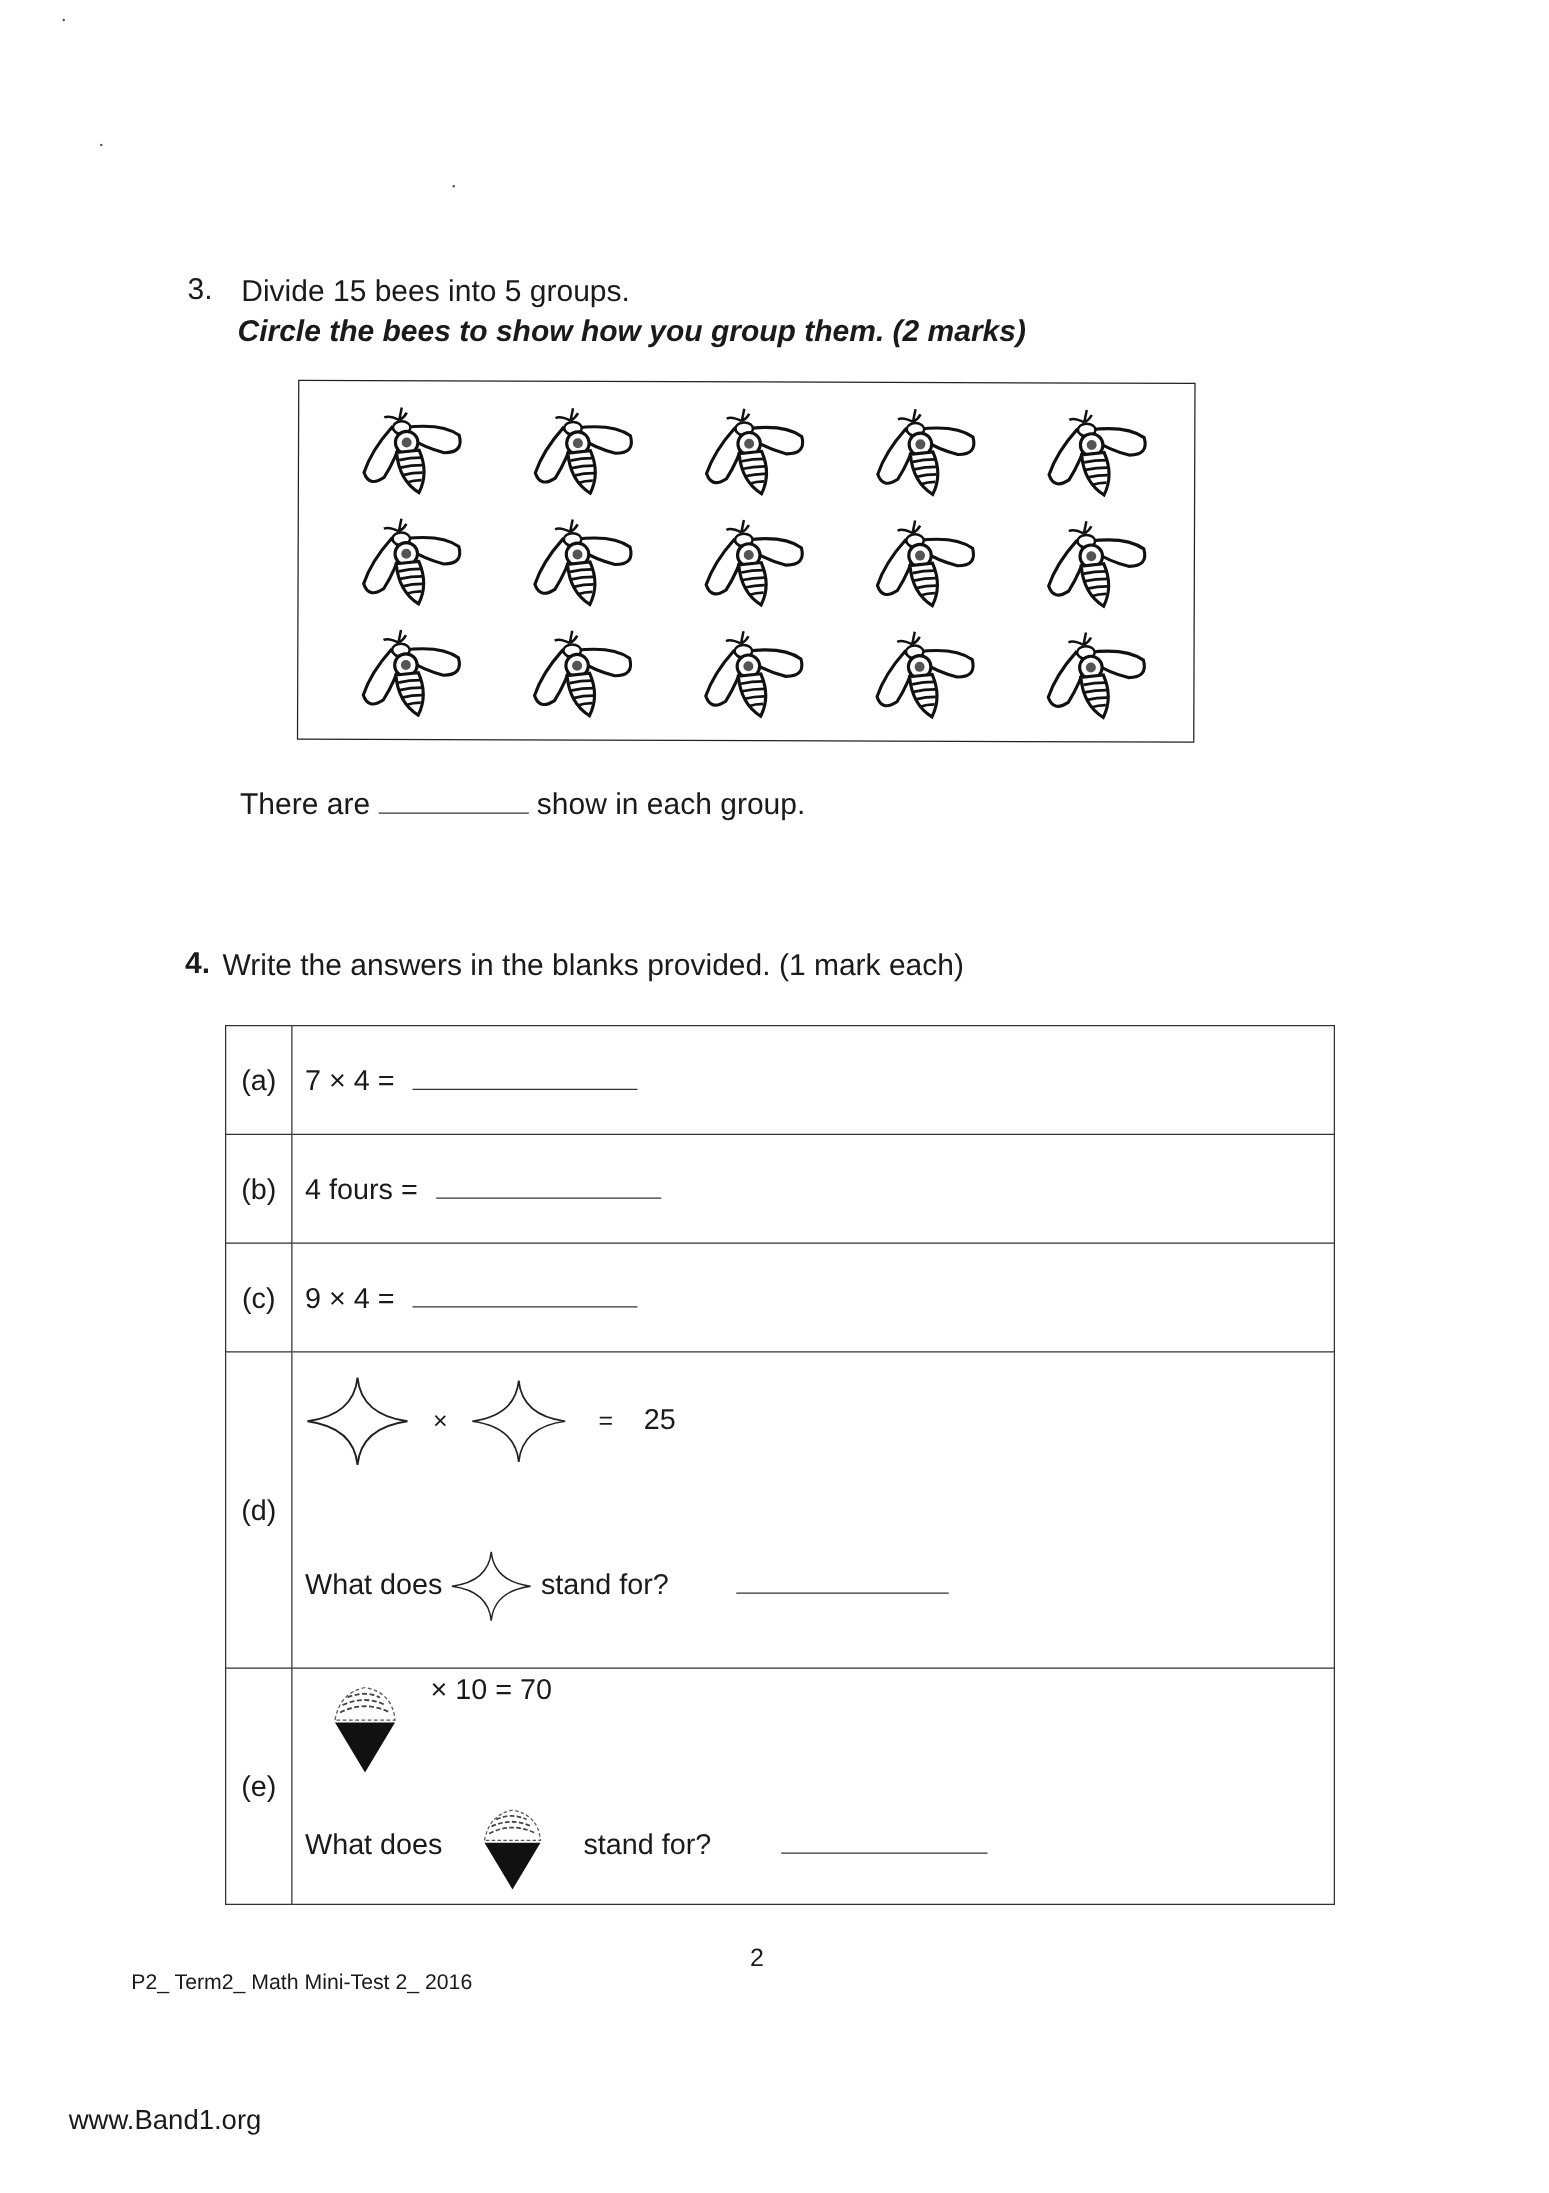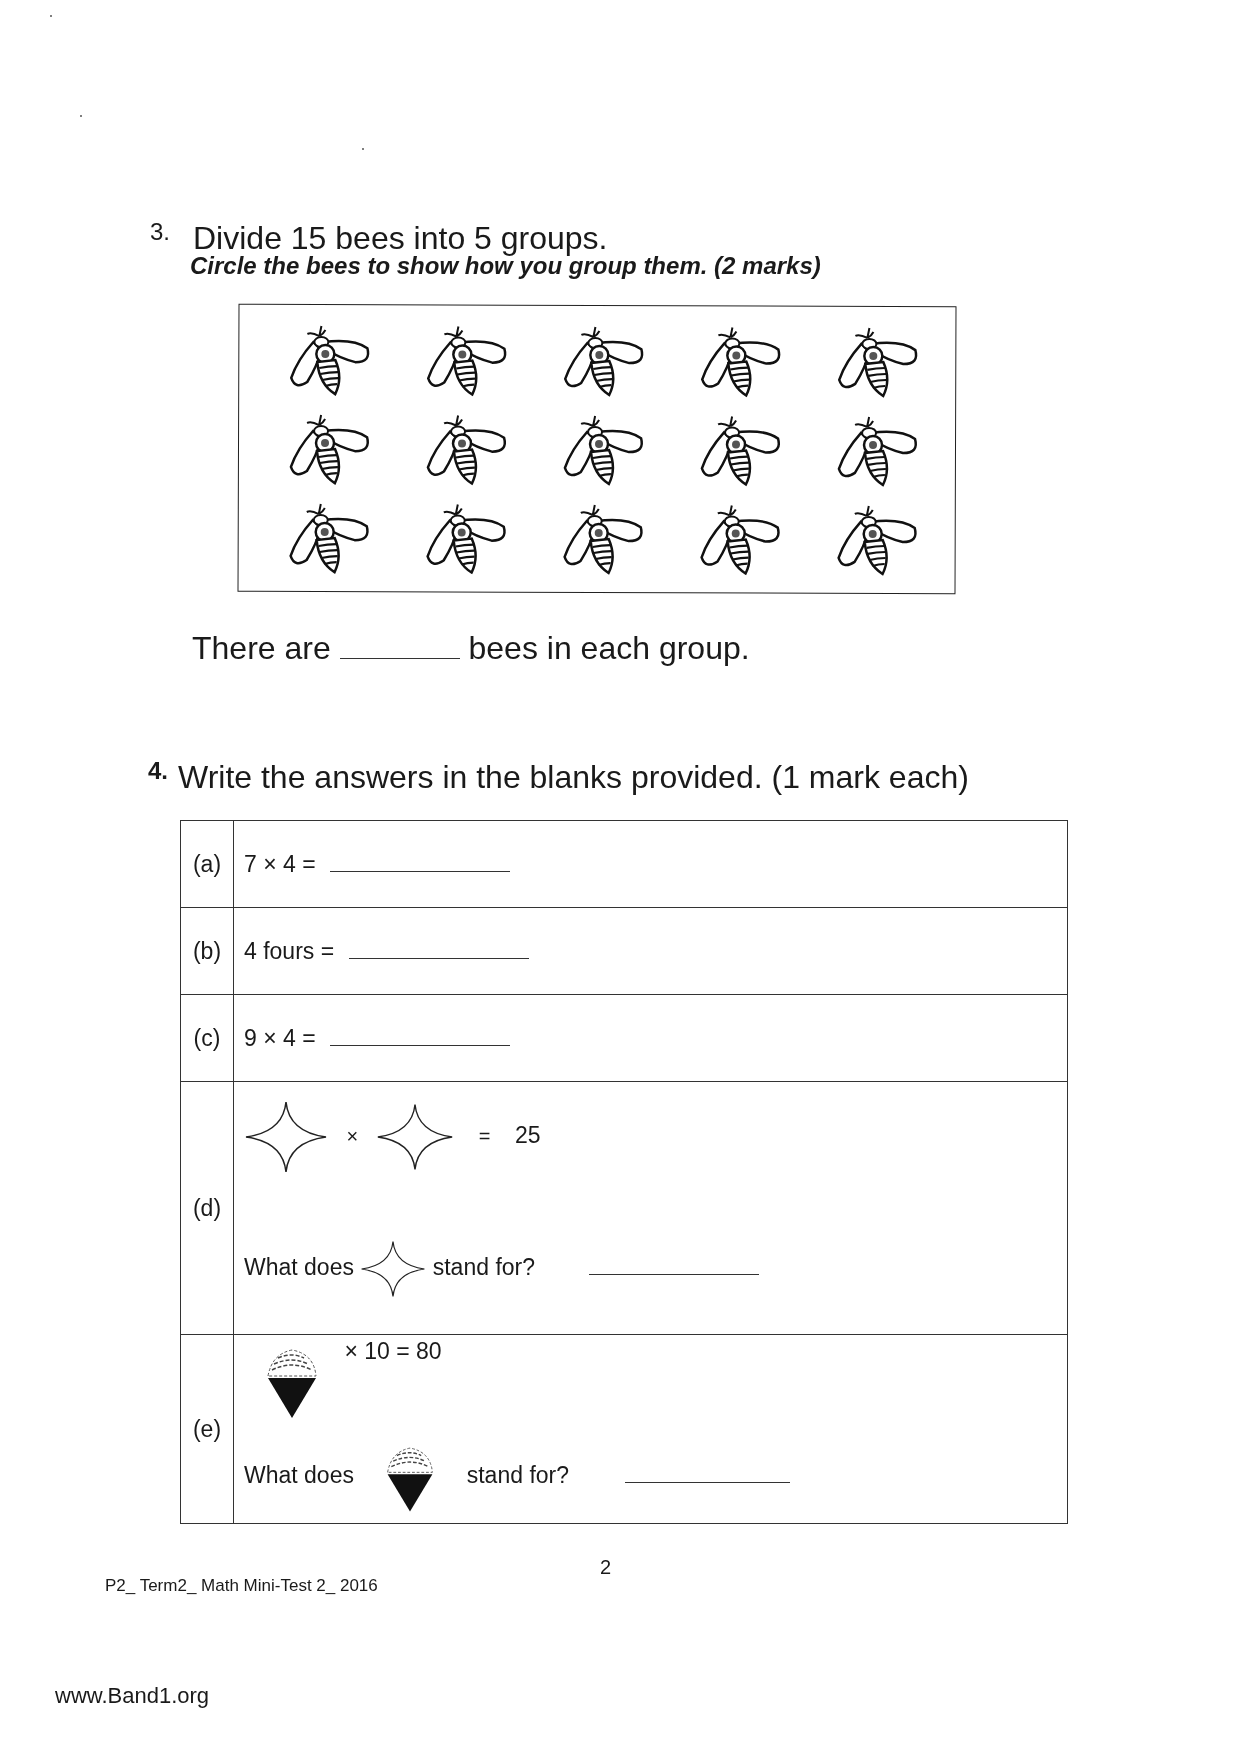--- a/index.html
+++ b/index.html
@@ -2,21 +2,21 @@
 <html><head>
 <meta charset="utf-8">
 <style>
   html, body { margin: 0; padding: 0; }
   body {
     width: 1239px; height: 1754px; background: #ffffff; position: relative; overflow: hidden;
     font-family: "Liberation Sans", sans-serif; color: #1a1a1a;
   }
   .abs { position: absolute; }
   .q-num { font-size: 24px; }
-  .q-text { font-size: 32px; }
+  .q-text { font-size: 24px; }
   .q-sub { font-size: 24px; font-style: italic; font-weight: bold; }
   .bee-box {
     position: absolute; left: 238px; top: 305px; width: 716px; height: 286px;
     border: 1.5px solid #222; transform: rotate(0.2deg);
   }
   .bee-grid { position: absolute; left: 20px; top: 10px; right: 10px; bottom: 10px;
     display: grid; grid-template-columns: repeat(5, 1fr); grid-template-rows: repeat(3, 1fr); }
   .bee { display: flex; align-items: center; justify-content: center; }
   .blank { display: inline-block; border-bottom: 1.5px solid #333; vertical-align: baseline; }
   table.ans { position: absolute; left: 180px; top: 820px; width: 888px; border-collapse: collapse; }
@@ -225,21 +225,21 @@
           <path d="M34 42 Q36 64 52 74 Q60 58 52 40 Z" fill="#fff" stroke="#111" stroke-width="2.5"></path>
           <path d="M36 48 Q45 46 54 46 M37 54 Q46 52 55 52 M39 60 Q47 58 55 58 M42 66 Q48 64 54 64" fill="none" stroke="#111" stroke-width="2.2"></path>
         </svg>
       </div>
     </div>
 </div>
 
 <div class="abs q-text" style="left:192px;top:630px;">
   <span>There are</span>
   <span class="blank" style="width:120px;"></span>
-  <span>bees in each group.</span>
+  <span>show in each group.</span>
 </div>
 
 <div class="abs q-num" style="left:148px;top:757px;font-weight:bold;">4.</div>
 <div class="abs q-text" style="left:178px;top:759px;">
   <span>Write the answers in the blanks provided.</span>
   <span>(1 mark each)</span>
 </div>
 
 <table class="ans">
   <tbody>
@@ -290,21 +290,21 @@
   </tr>
   <tr class="row-e">
     <td class="lbl">(e)</td>
     <td class="content">
       <div style="margin-bottom:18px;margin-left:18px;">
         <svg class="cone" width="60" height="78" viewBox="0 0 60 78">
           <path d="M6 34 Q10 12 30 8 Q52 12 54 34 Z" fill="#fff" stroke="#555" stroke-width="1" stroke-dasharray="3 2"></path>
           <path d="M10 28 Q30 18 50 28 M12 22 Q30 14 46 22 M16 16 Q30 10 42 16" fill="none" stroke="#444" stroke-width="1.5" stroke-dasharray="4 2"></path>
           <path d="M6 36 L54 36 L30 76 Z" fill="#111"></path>
         </svg>
-        <span style="position:relative;top:-28px;margin-left:16px;">× 10 = 80</span>
+        <span style="position:relative;top:-28px;margin-left:16px;">× 10 = 70</span>
       </div>
       <div>
         <span>What does</span>
         <svg class="cone" width="56" height="78" viewBox="0 0 60 78" style="margin:0 22px;">
           <path d="M6 34 Q10 12 30 8 Q52 12 54 34 Z" fill="#fff" stroke="#555" stroke-width="1" stroke-dasharray="3 2"></path>
           <path d="M10 28 Q30 18 50 28 M12 22 Q30 14 46 22 M16 16 Q30 10 42 16" fill="none" stroke="#444" stroke-width="1.5" stroke-dasharray="4 2"></path>
           <path d="M6 36 L54 36 L30 76 Z" fill="#111"></path>
         </svg>
         <span>stand for?</span>
         <span class="blank" style="width:165px;margin-left:50px;"></span>

